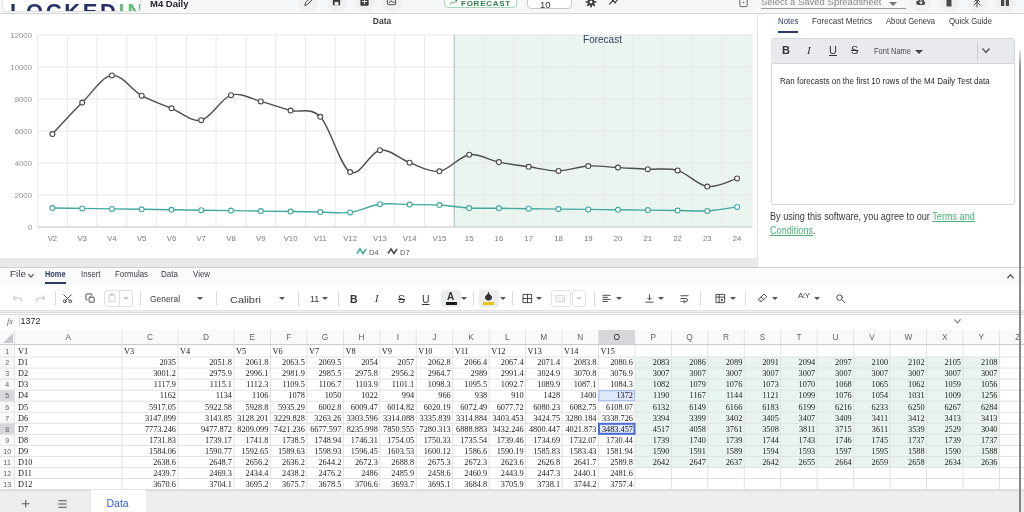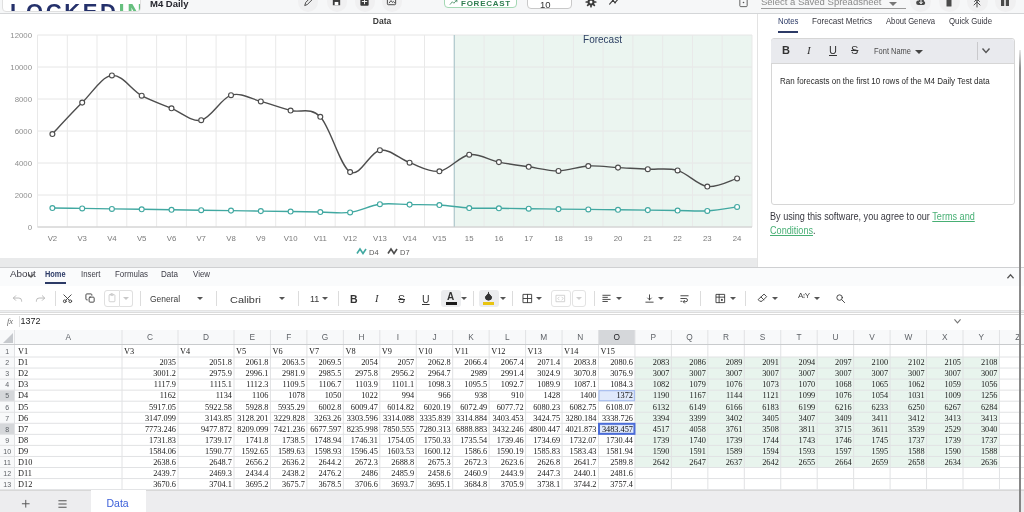--- a/index.html
+++ b/index.html
@@ -216,21 +216,21 @@
 <div class="t" style="left:874px;top:45.5px;font-size:8.5px;color:#4a4a4a;transform-origin:0 0;transform:scaleX(0.88)">Font Name</div>
 <div style="position:absolute;left:915px;top:49.5px;width:0;height:0;border-left:4px solid transparent;border-right:4px solid transparent;border-top:4px solid #444"></div>
 <div style="position:absolute;left:977px;top:42px;width:1px;height:18px;background:#c9c9cc"></div>
 <svg style="position:absolute;left:981px;top:47px" width="10" height="8" viewBox="0 0 10 8" fill="none" stroke="#555" stroke-width="1.4">
     <path d="M1.5 1.5 L5 5.5 L8.5 1.5"></path>
   </svg>
 <div class="t" style="left:779.5px;top:76px;font-size:8.5px;color:#2a2a2a;transform-origin:0 0;transform:scaleX(0.943)">Ran forecasts on the first 10 rows of the M4 Daily Test data</div>
 <div class="abs" style="left:770px;top:209px;width:280px;font-size:10.5px;color:#37373f;line-height:14px;transform-origin:0 0;transform:scaleX(0.867)">By using this software, you agree to our <span style="color:#47af74;text-decoration:underline">Terms and Conditions</span>.</div>
 <div class="abs" style="left:0;top:258px;width:757px;height:9px;background:#e9eaeb"></div>
 <div class="abs" style="left:0;top:266.5px;width:1024px;height:19.5px;background:#fafbfc;border-top:1px solid #cfd0d2"></div>
-<div class="t" style="left:10px;top:268.7px;font-size:9px;color:#3c3c46;transform-origin:0 0;transform:scaleX(1.1)">About</div>
+<div class="t" style="left:10px;top:268.7px;font-size:9px;color:#3c3c46;transform-origin:0 0;transform:scaleX(1.1)">File</div>
 <div class="t" style="left:45px;top:268.7px;font-size:9px;font-weight:bold;color:#2c3a66;transform-origin:0 0;transform:scaleX(0.82)">Home</div>
 <div class="t" style="left:80.5px;top:268.7px;font-size:9px;color:#3c3c46;transform-origin:0 0;transform:scaleX(0.866)">Insert</div>
 <div class="t" style="left:114.5px;top:268.7px;font-size:9px;color:#3c3c46;transform-origin:0 0;transform:scaleX(0.88)">Formulas</div>
 <div class="t" style="left:161px;top:268.7px;font-size:9px;color:#3c3c46;transform-origin:0 0;transform:scaleX(0.894)">Data</div>
 <div class="t" style="left:192.5px;top:268.7px;font-size:9px;color:#3c3c46;transform-origin:0 0;transform:scaleX(0.878)">View</div>
 <svg style="position:absolute;left:27px;top:273px" width="8" height="6" viewBox="0 0 10 8" fill="none" stroke="#555" stroke-width="1.6">
     <path d="M1.5 1.5 L5 5.5 L8.5 1.5"></path>
   </svg>
 <div class="abs" style="left:44.5px;top:282px;width:21.5px;height:2px;background:#2c3a66"></div>
 <svg style="position:absolute;left:1006px;top:272.5px" width="9" height="7" viewBox="0 0 10 8" fill="none" stroke="#555" stroke-width="1.4">

